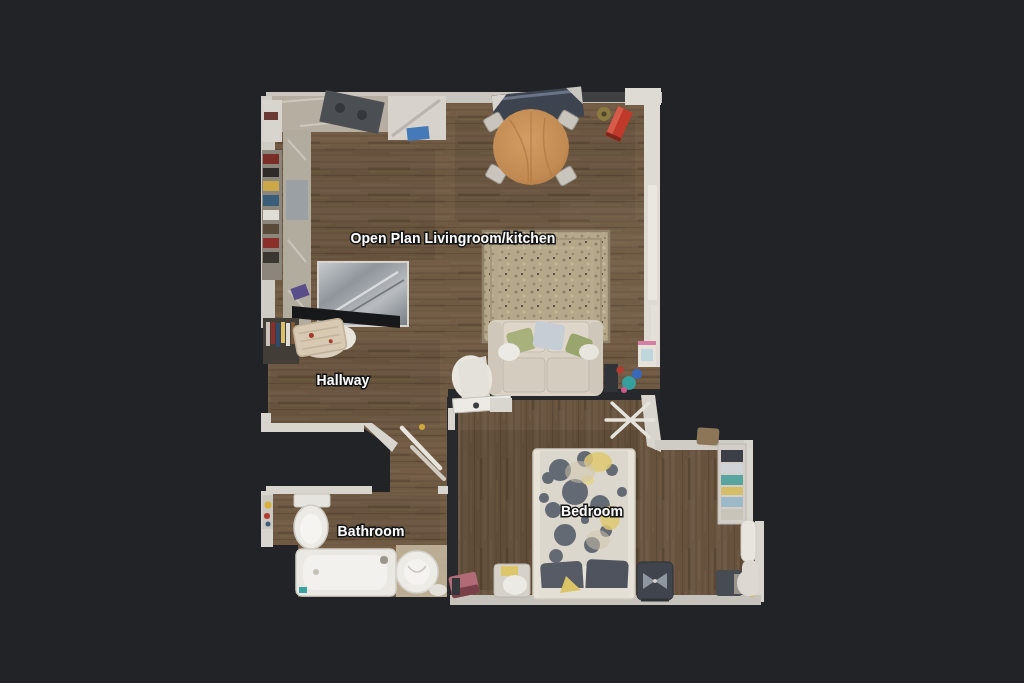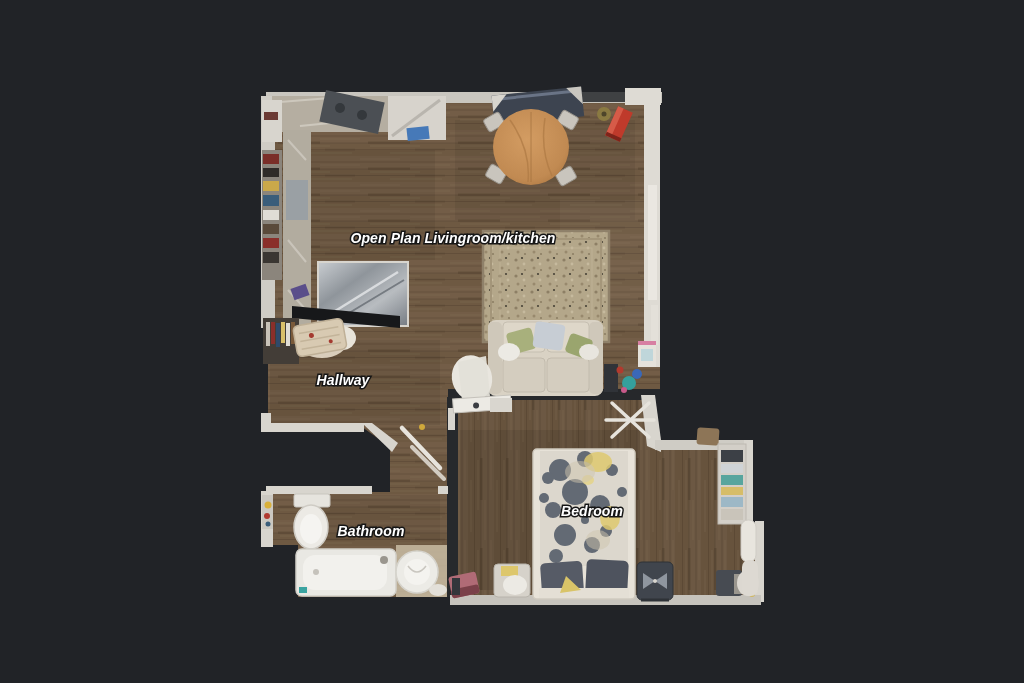--- a/index.html
+++ b/index.html
@@ -3,21 +3,20 @@
 <meta charset="utf-8">
 <style>
   html, body { margin: 0; padding: 0; background: #212327; }
   .stage {
     position: relative;
     width: 920px;
     height: 683px;
     overflow: hidden;
     background: #212327;
     font-family: "Liberation Sans", sans-serif;
-    font-style: italic;
   }
   svg { display: block; }
   .room-label {
     font-family: "Liberation Sans", sans-serif;
     font-weight: 700;
     font-size: 14px;
     letter-spacing: 0.1px;
     fill: #ffffff;
     stroke: #161616;
     stroke-width: 3px;

